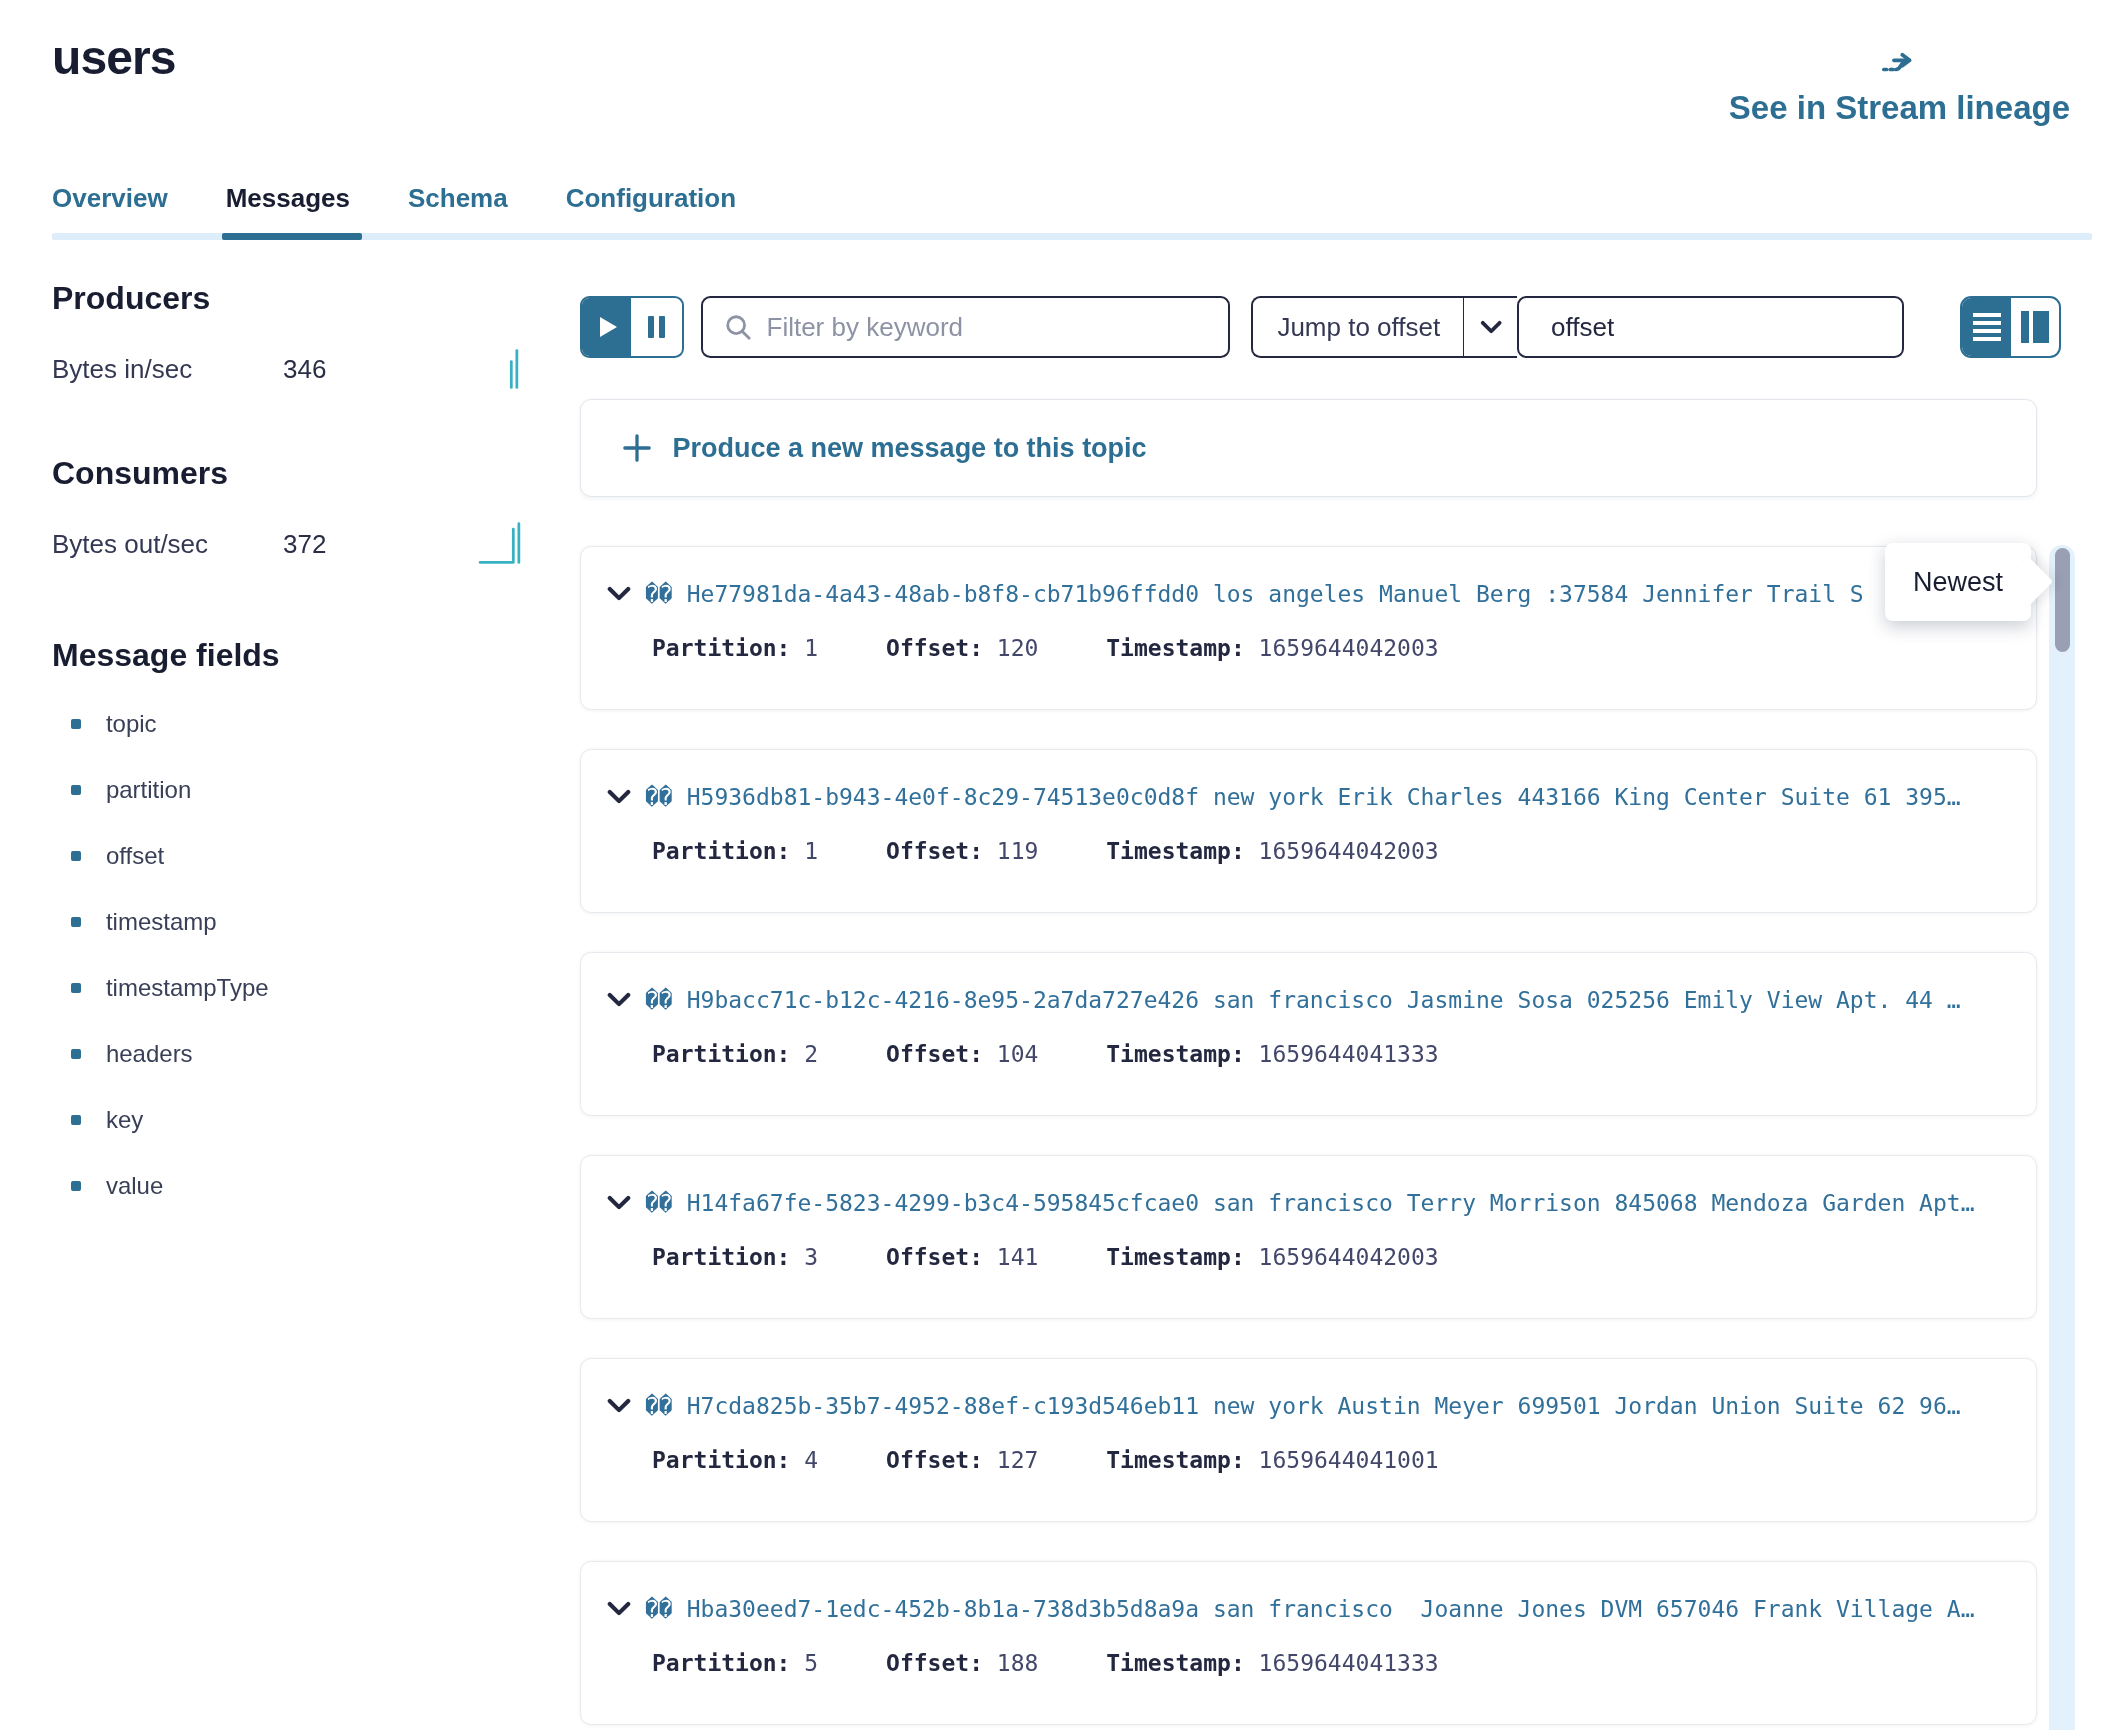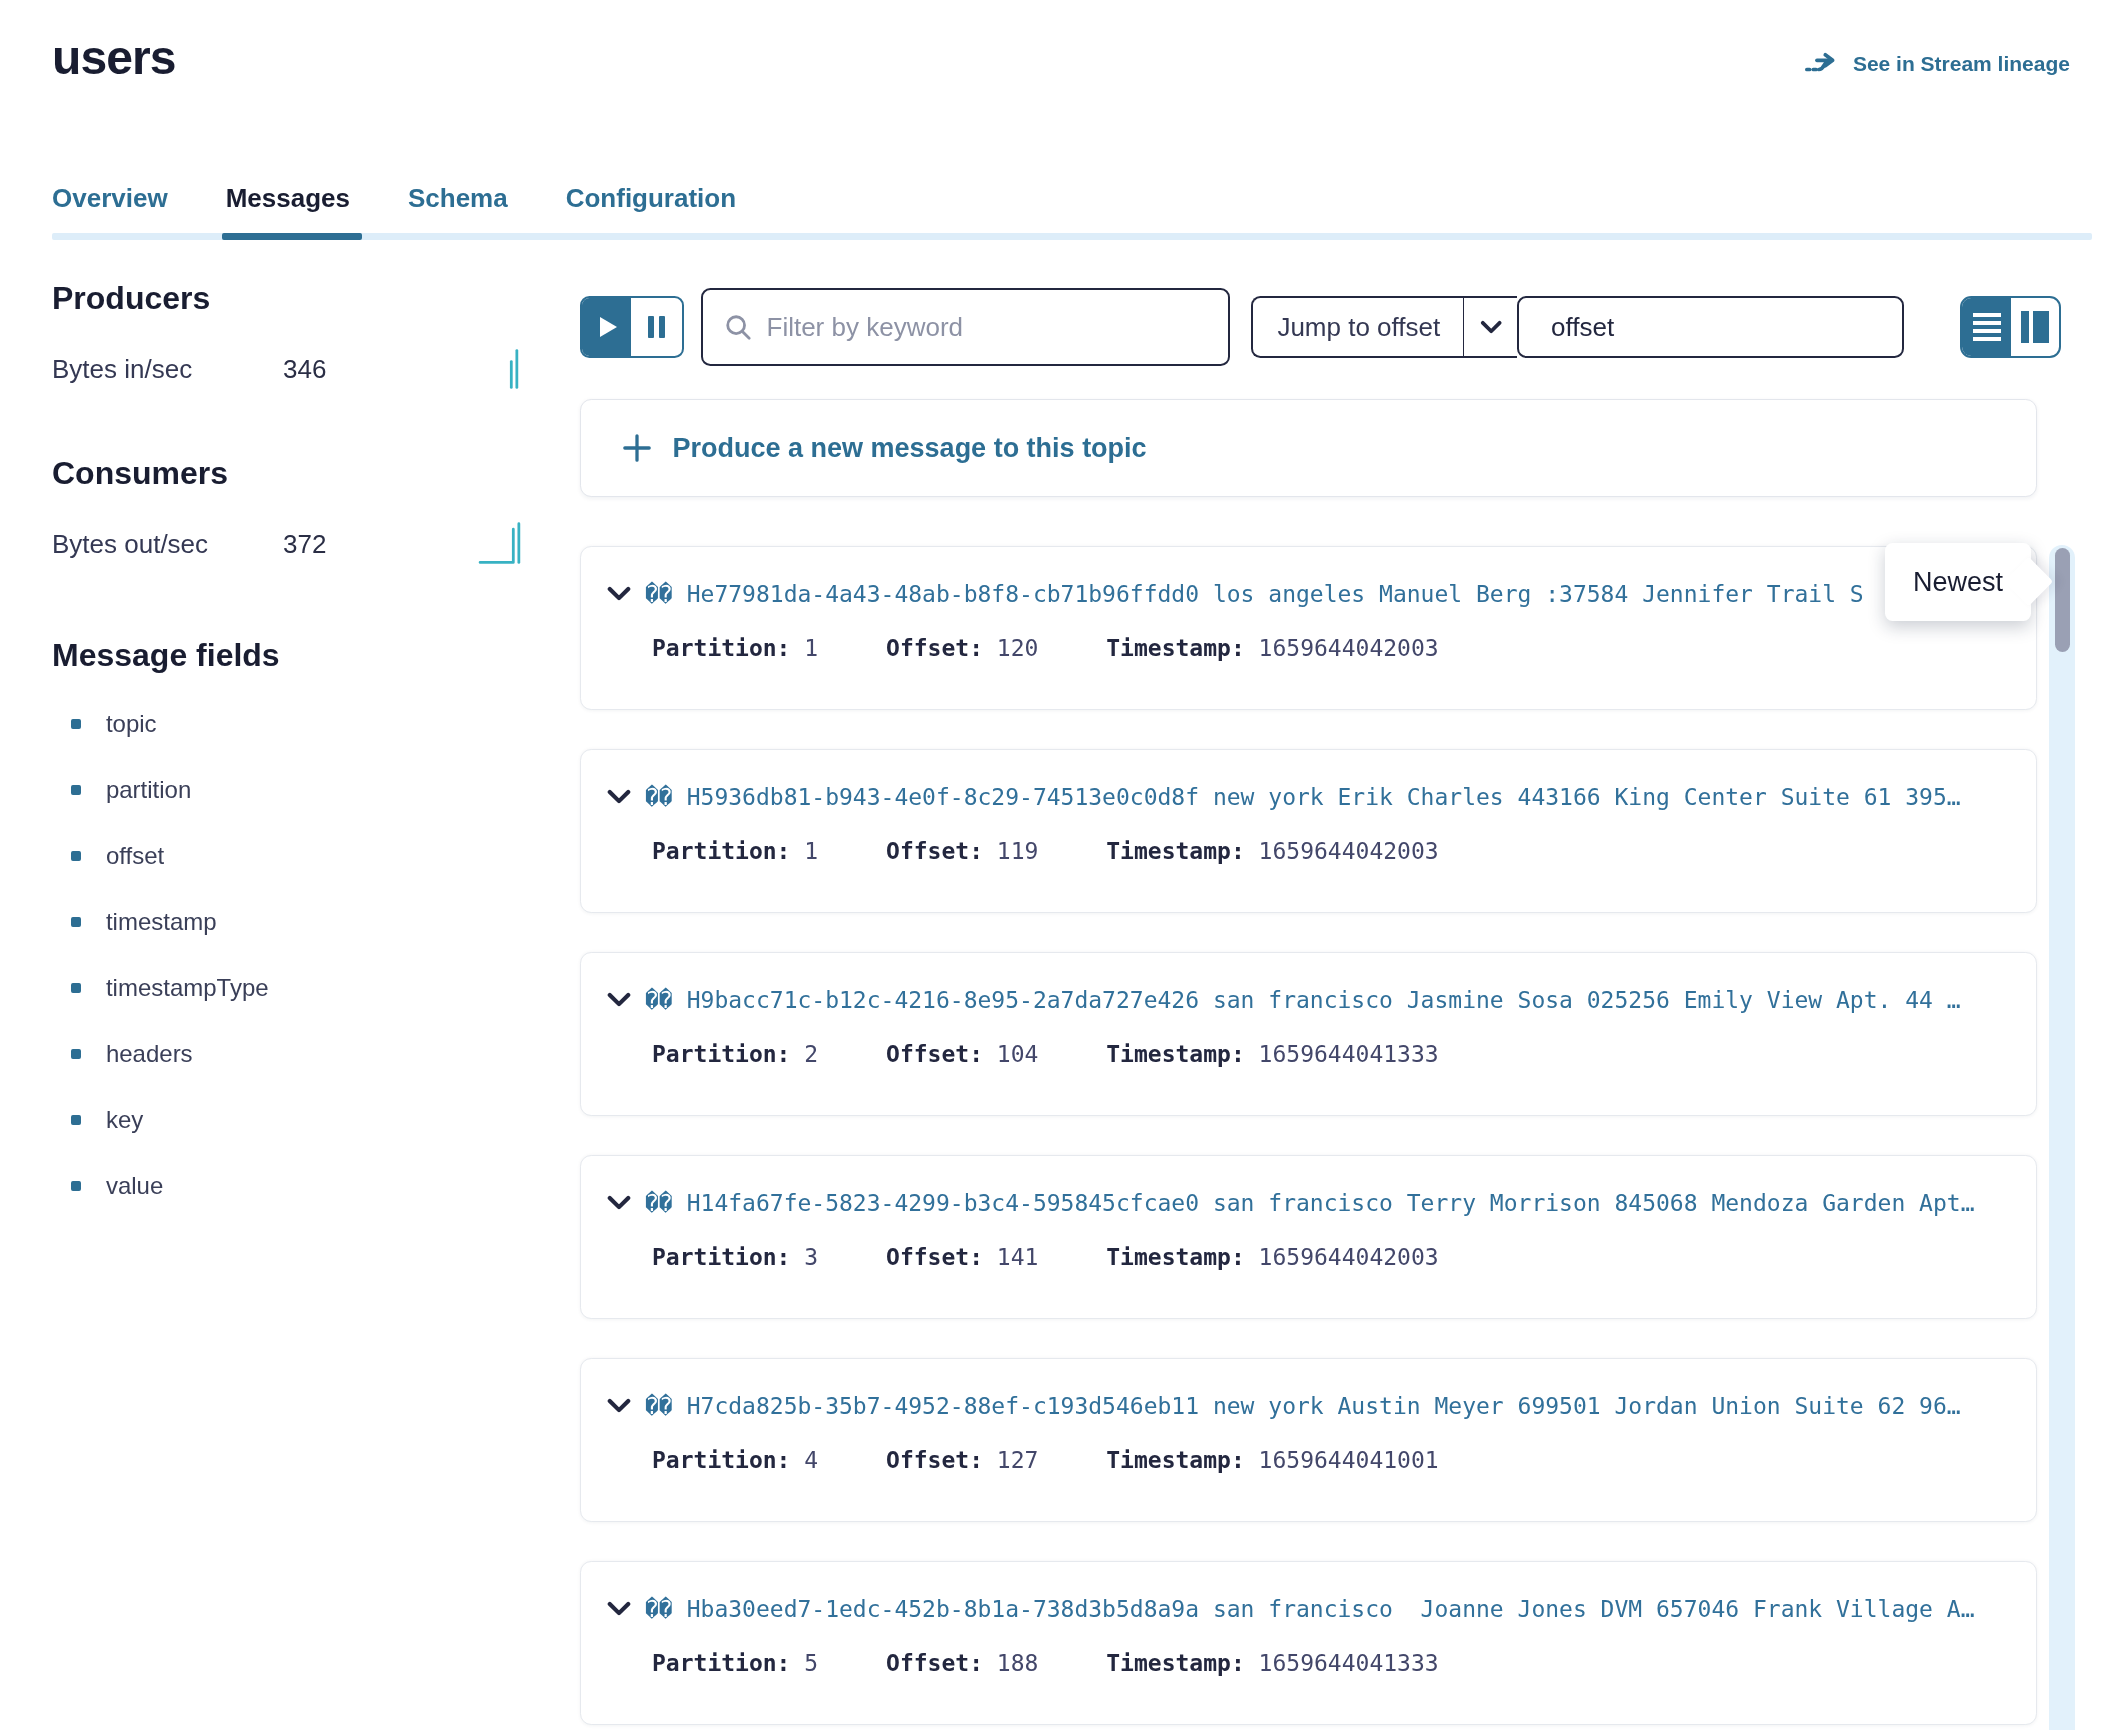--- a/index.html
+++ b/index.html
@@ -4,21 +4,21 @@
 <style>
   * { margin:0; padding:0; box-sizing:border-box; }
   html,body { background:#ffffff; }
   body { width:2124px; height:1730px; position:relative; overflow:hidden;
          font-family:"Liberation Sans", sans-serif; color:#1d2135; }
 
   
   .page-title { position:absolute; left:52px; top:30px; font-size:48px; font-weight:800;
                 letter-spacing:-0.9px; color:#191d31; }
   .lineage-link { position:absolute; right:54px; top:52px; display:flex; align-items:center;
-                  gap:13px; color:#2d6e93; font-size:21px; font-weight:600; cursor:pointer; }
+                  gap:13px; color:#2d6e93; font-size:33px; font-weight:600; cursor:pointer;flex-direction:column; }
 
   
   .tabs-wrap { position:absolute; left:52px; right:32px; top:183px; }
   .tabs { display:flex; gap:58px; font-size:26px; }
   .tab { color:#2d6e93; cursor:pointer; padding-bottom:18.6px;font-weight:bold; }
   .tab.active { color:#191d31; font-weight:700; }
   .tab-strip { position:relative; height:7.5px; background:#ddedf9; border-radius:1.9px; }
   .tab-strip .active-seg { position:absolute; left:170px; width:140px; top:0; bottom:0;
                            background:#2d6e93; border-radius:1.9px; }
 
@@ -42,21 +42,21 @@
 
   .toolbar { margin-top:48px; display:flex; align-items:center; height:62px; }
   .playpause { width:104px; height:62px; border:2.8px solid #2d6e93; border-radius:9.3px;
                display:flex; overflow:hidden; background:#fff; cursor:pointer; }
   .pp-left { width:49px; background:#2d6e93; display:flex; align-items:center; justify-content:center; }
   .pp-right { flex:1; display:flex; align-items:center; justify-content:center; gap:5.6px; }
   .pp-right i { display:block; width:5.6px; height:22.4px; background:#2d6e93; border-radius:0.9px; }
   .play-tri { width:0; height:0; border-left:17px solid #fff; border-top:10.3px solid transparent;
               border-bottom:10.3px solid transparent; margin-left:3.7px; }
 
-  .filter-box { margin-left:17px; width:529px; height:78px; border:2.8px solid #23273f;
+  .filter-box { margin-left:17px; width:529px; height:62px; border:2.8px solid #23273f;
                 border-radius:9.3px; display:flex; align-items:center; padding:0 20.5px; background:#fff; }
   .filter-box input { border:none; outline:none; flex:1; font-size:26px; color:#23273f;
                       margin-left:15px; font-family:"Liberation Sans",sans-serif; }
   .filter-box input::placeholder { color:#8d92a5; }
 
   .jump-select { margin-left:21.4px; width:266px; height:62px; border:2.8px solid #23273f;
                  border-radius:9.3px 0 0 9.3px; border-right:none; display:flex; align-items:center;
                  background:#fff; cursor:pointer; }
   .jump-select .jlabel { font-size:26px; color:#343853; padding-left:24px; flex:1; }
   .jump-select .chev-cell { width:54px; align-self:stretch; border-left:1.9px solid #23273f;

